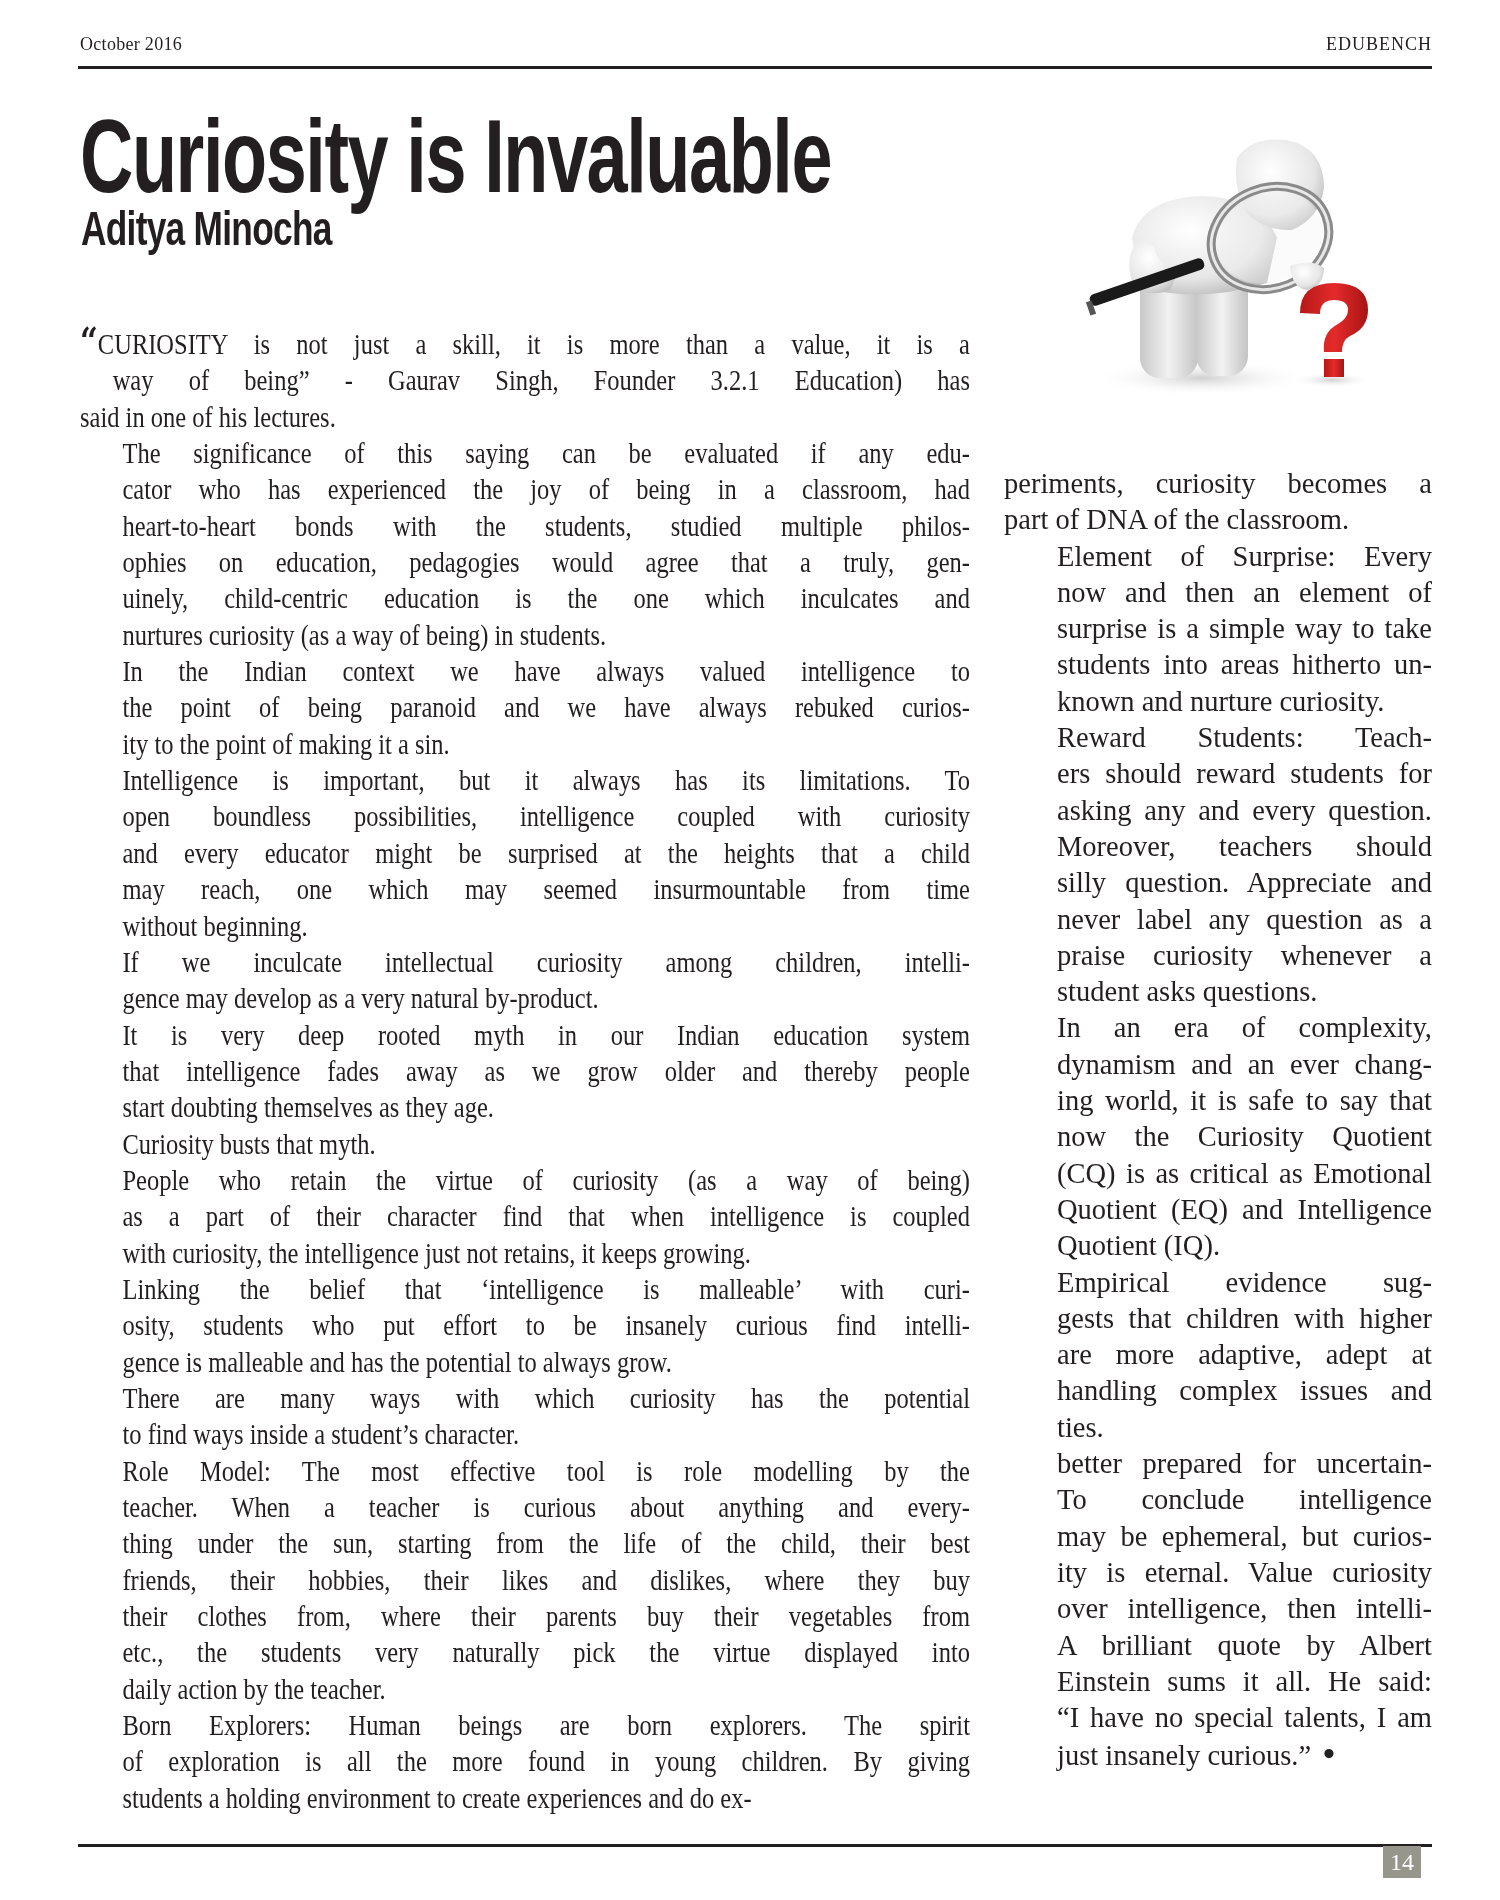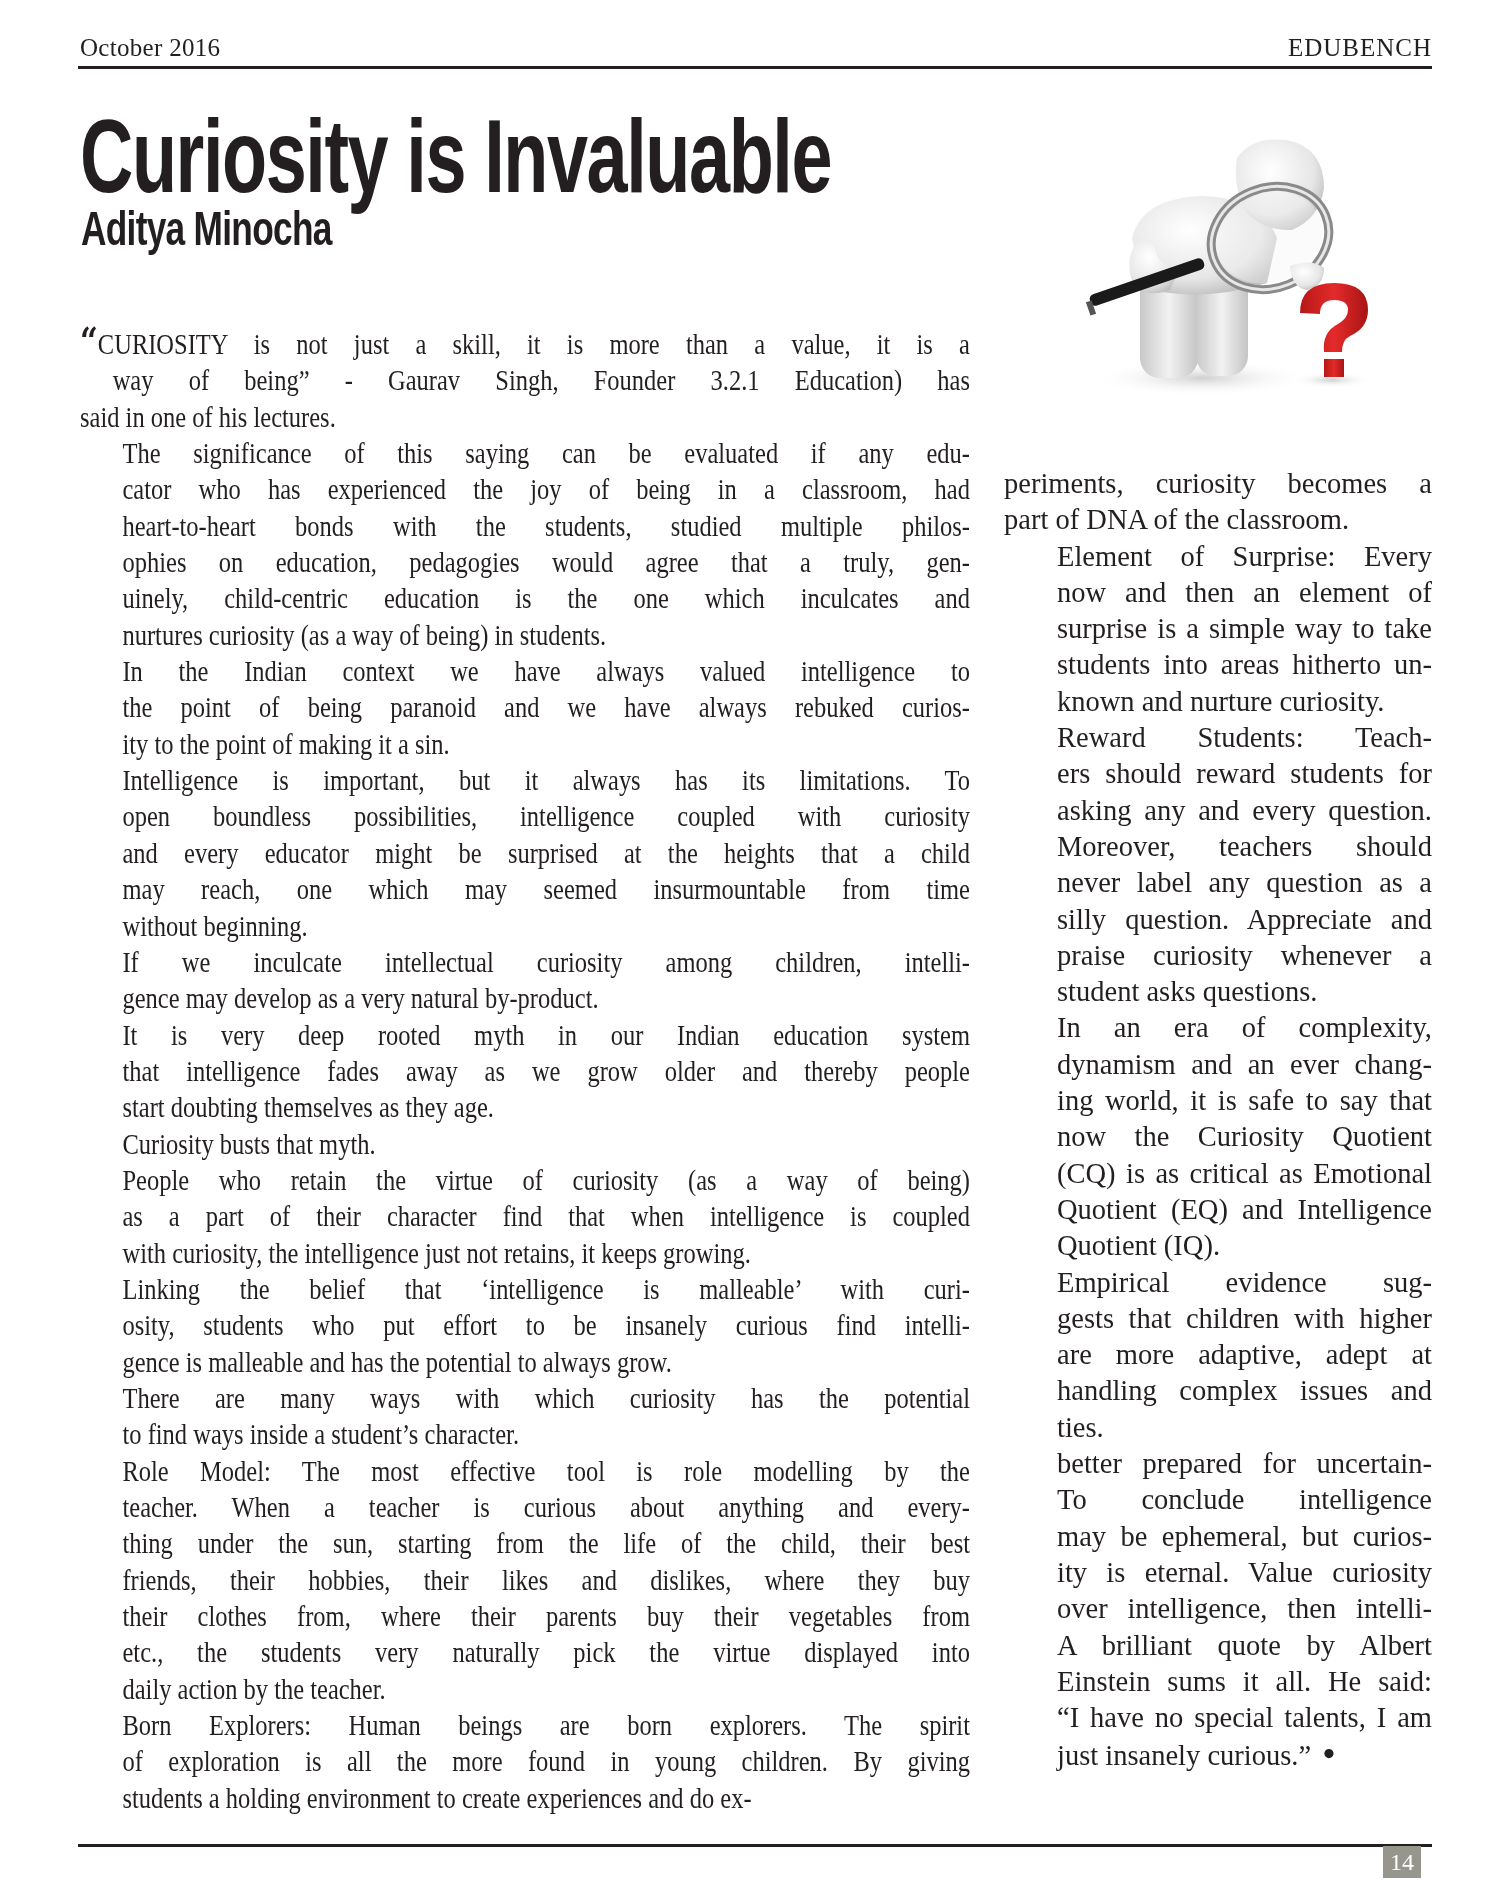--- a/index.html
+++ b/index.html
@@ -1,20 +1,20 @@
 <!DOCTYPE html>
 <html><head>
 <meta charset="utf-8">
 <style>
   html, body { margin: 0; padding: 0; background: #ffffff; }
   body { width: 1500px; height: 1900px; position: relative; overflow: hidden; color: #231f20; }
 
   .header-left, .header-right {
     position: absolute; top: 34px;
-    font-family: "Liberation Serif", serif; font-size: 25px; color: #231f20; letter-spacing: 0.3px;
+    font-family: "Liberation Serif", serif; font-size: 18px; color: #231f20; letter-spacing: 0.3px;
   }
   .header-left { left: 80px; }
   .header-right { right: 68px; letter-spacing: 1px; }
   .header-rule { position: absolute; left: 78px; width: 1354px; top: 66px; height: 3px; background: #231f20; }
 
   .title {
     position: absolute; left: 80px; top: 104px; margin: 0;
     font-family: "Liberation Sans", sans-serif; font-weight: bold; font-size: 104px; line-height: 1;
     letter-spacing: -2px; transform: scaleX(0.71); transform-origin: left top; white-space: nowrap; color: #231f20;
   }
@@ -196,22 +196,22 @@
         <span class="line"><span>now and then an element of</span></span>
         <span class="line"><span>surprise is a simple way to take</span></span>
         <span class="line"><span>students into areas hitherto un-</span></span>
         <span class="line last"><span>known and nurture curiosity.</span></span>
       </p>
       <p>
         <span class="line"><span>Reward Students: Teach-</span></span>
         <span class="line"><span>ers should reward students for</span></span>
         <span class="line"><span>asking any and every question.</span></span>
         <span class="line"><span>Moreover, teachers should</span></span>
+        <span class="line"><span>silly question. Appreciate and</span></span>
         <span class="line"><span>never label any question as a</span></span>
-        <span class="line"><span>silly question. Appreciate and</span></span>
         <span class="line"><span>praise curiosity whenever a</span></span>
         <span class="line last"><span>student asks questions.</span></span>
       </p>
       <p>
         <span class="line"><span>In an era of complexity,</span></span>
         <span class="line"><span>dynamism and an ever chang-</span></span>
         <span class="line"><span>ing world, it is safe to say that</span></span>
         <span class="line"><span>now the Curiosity Quotient</span></span>
         <span class="line"><span>(CQ) is as critical as Emotional</span></span>
         <span class="line"><span>Quotient (EQ) and Intelligence</span></span>

